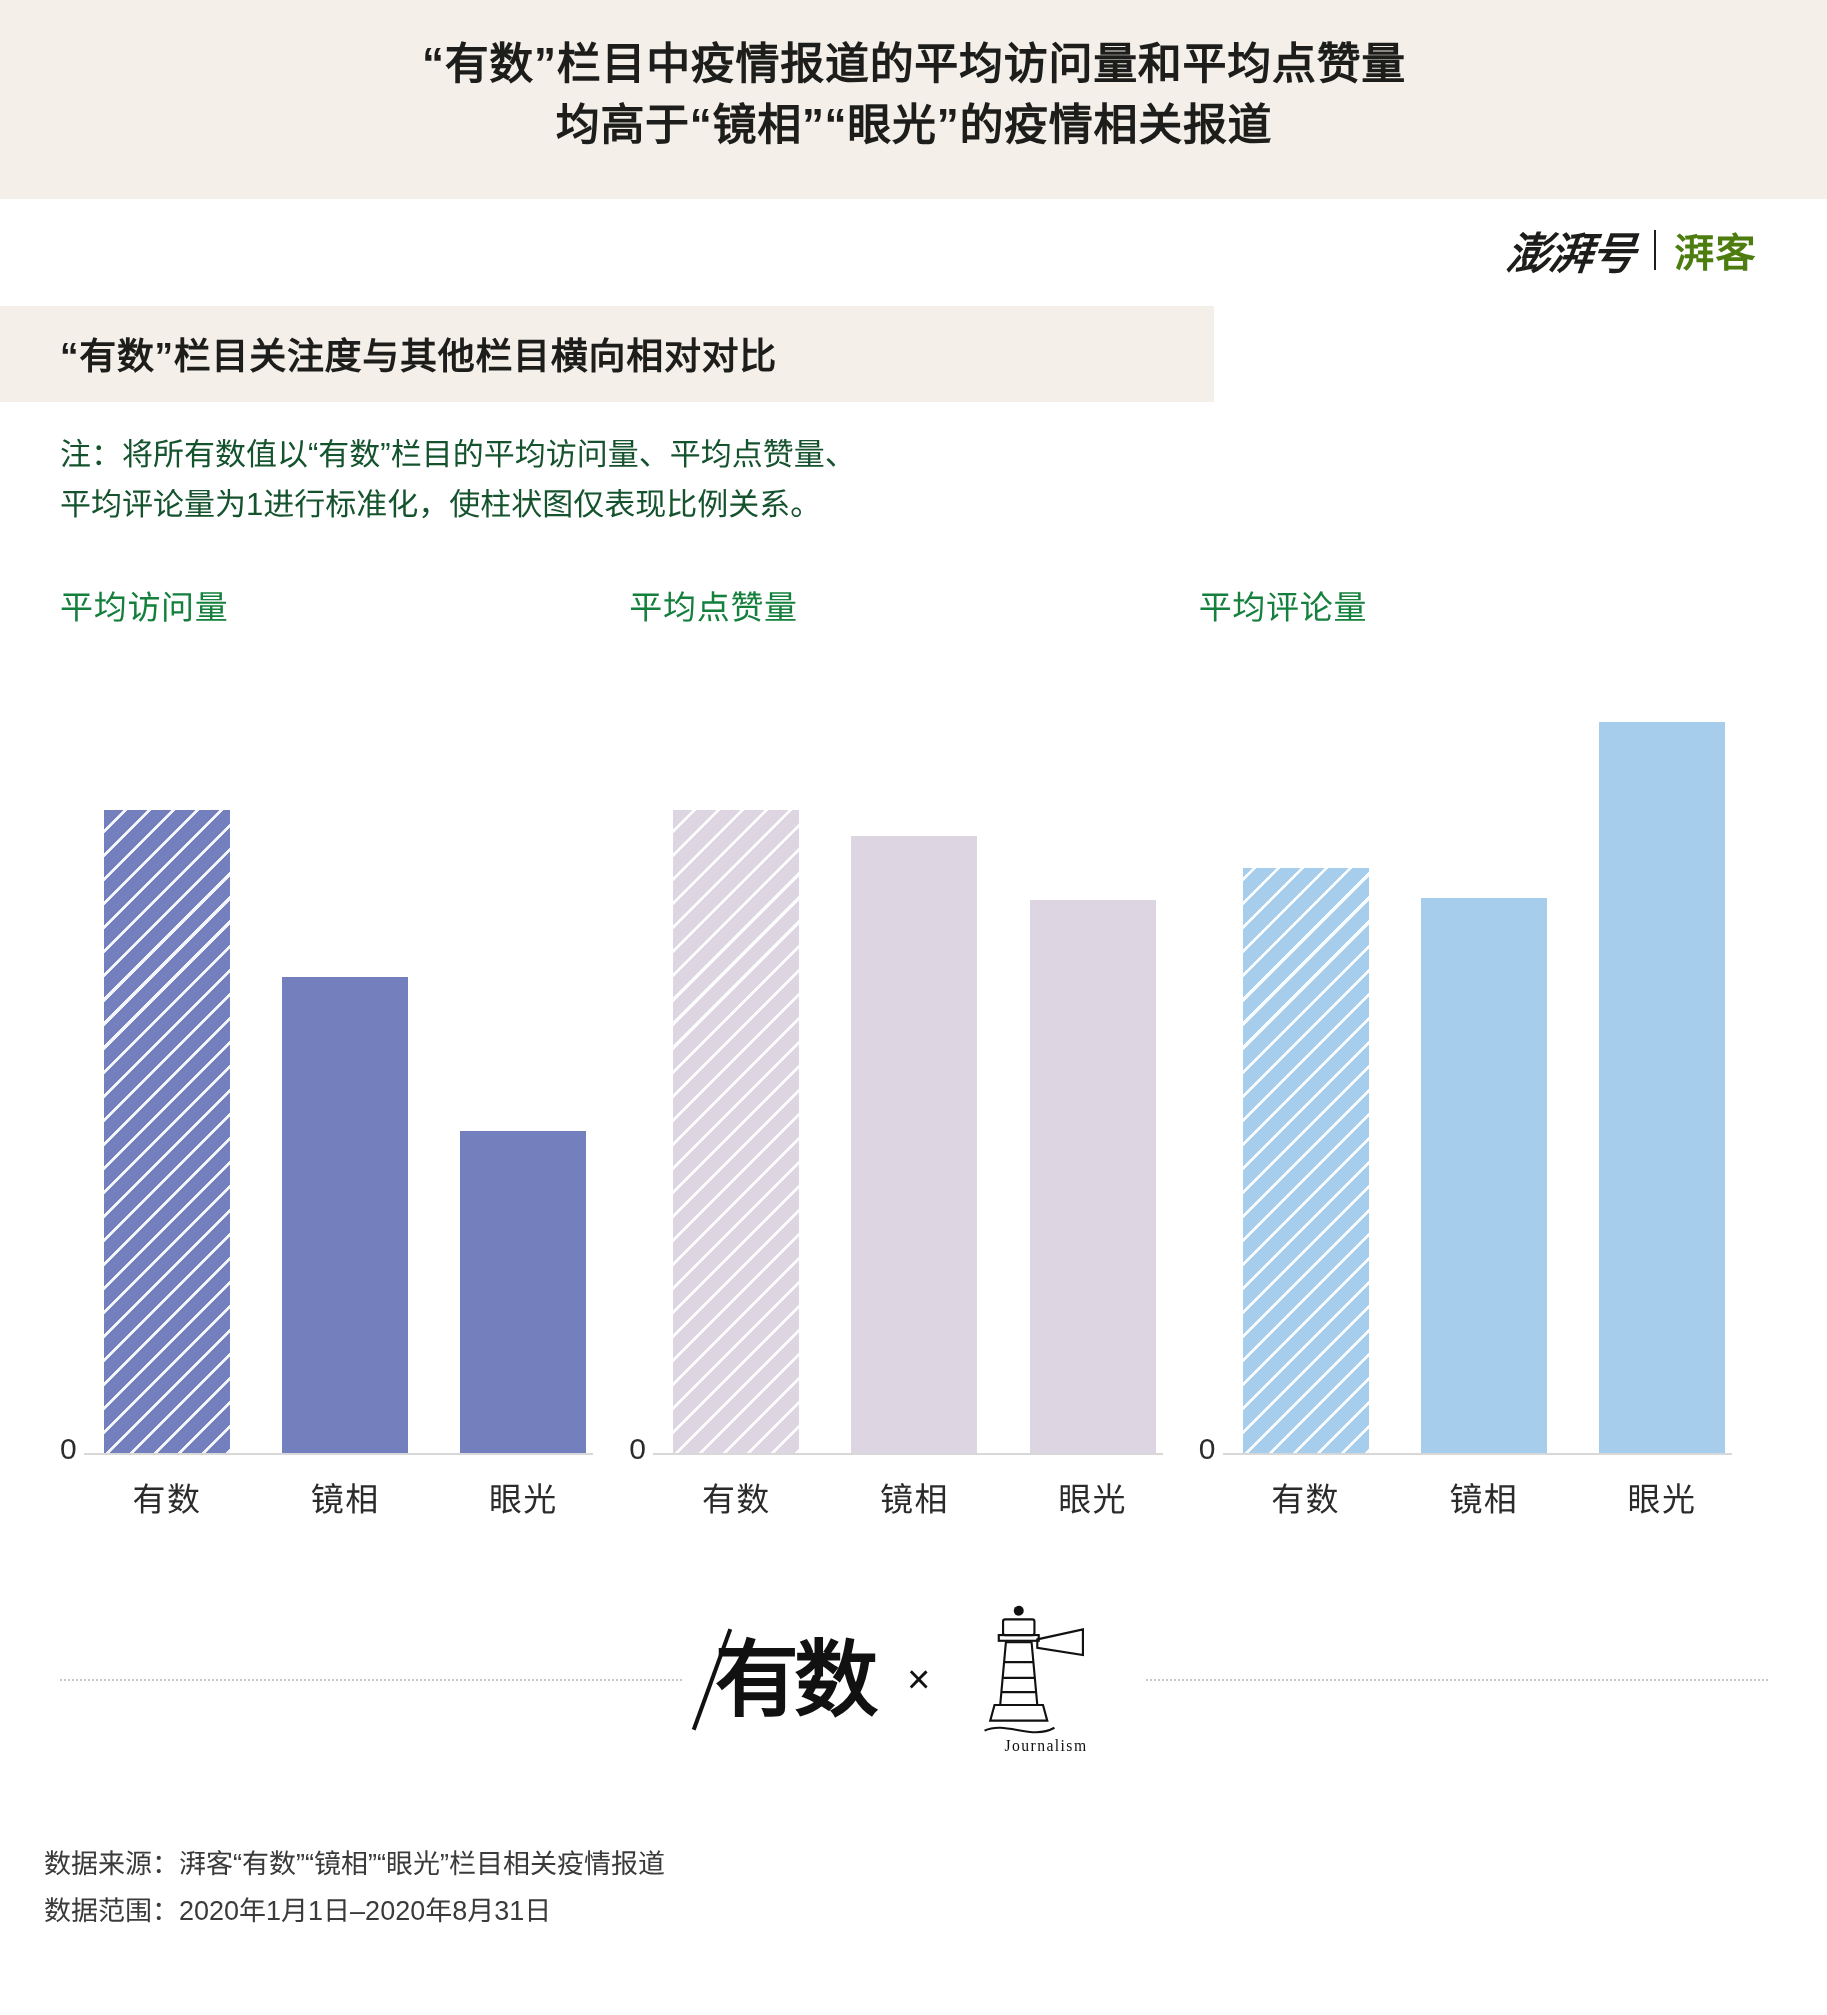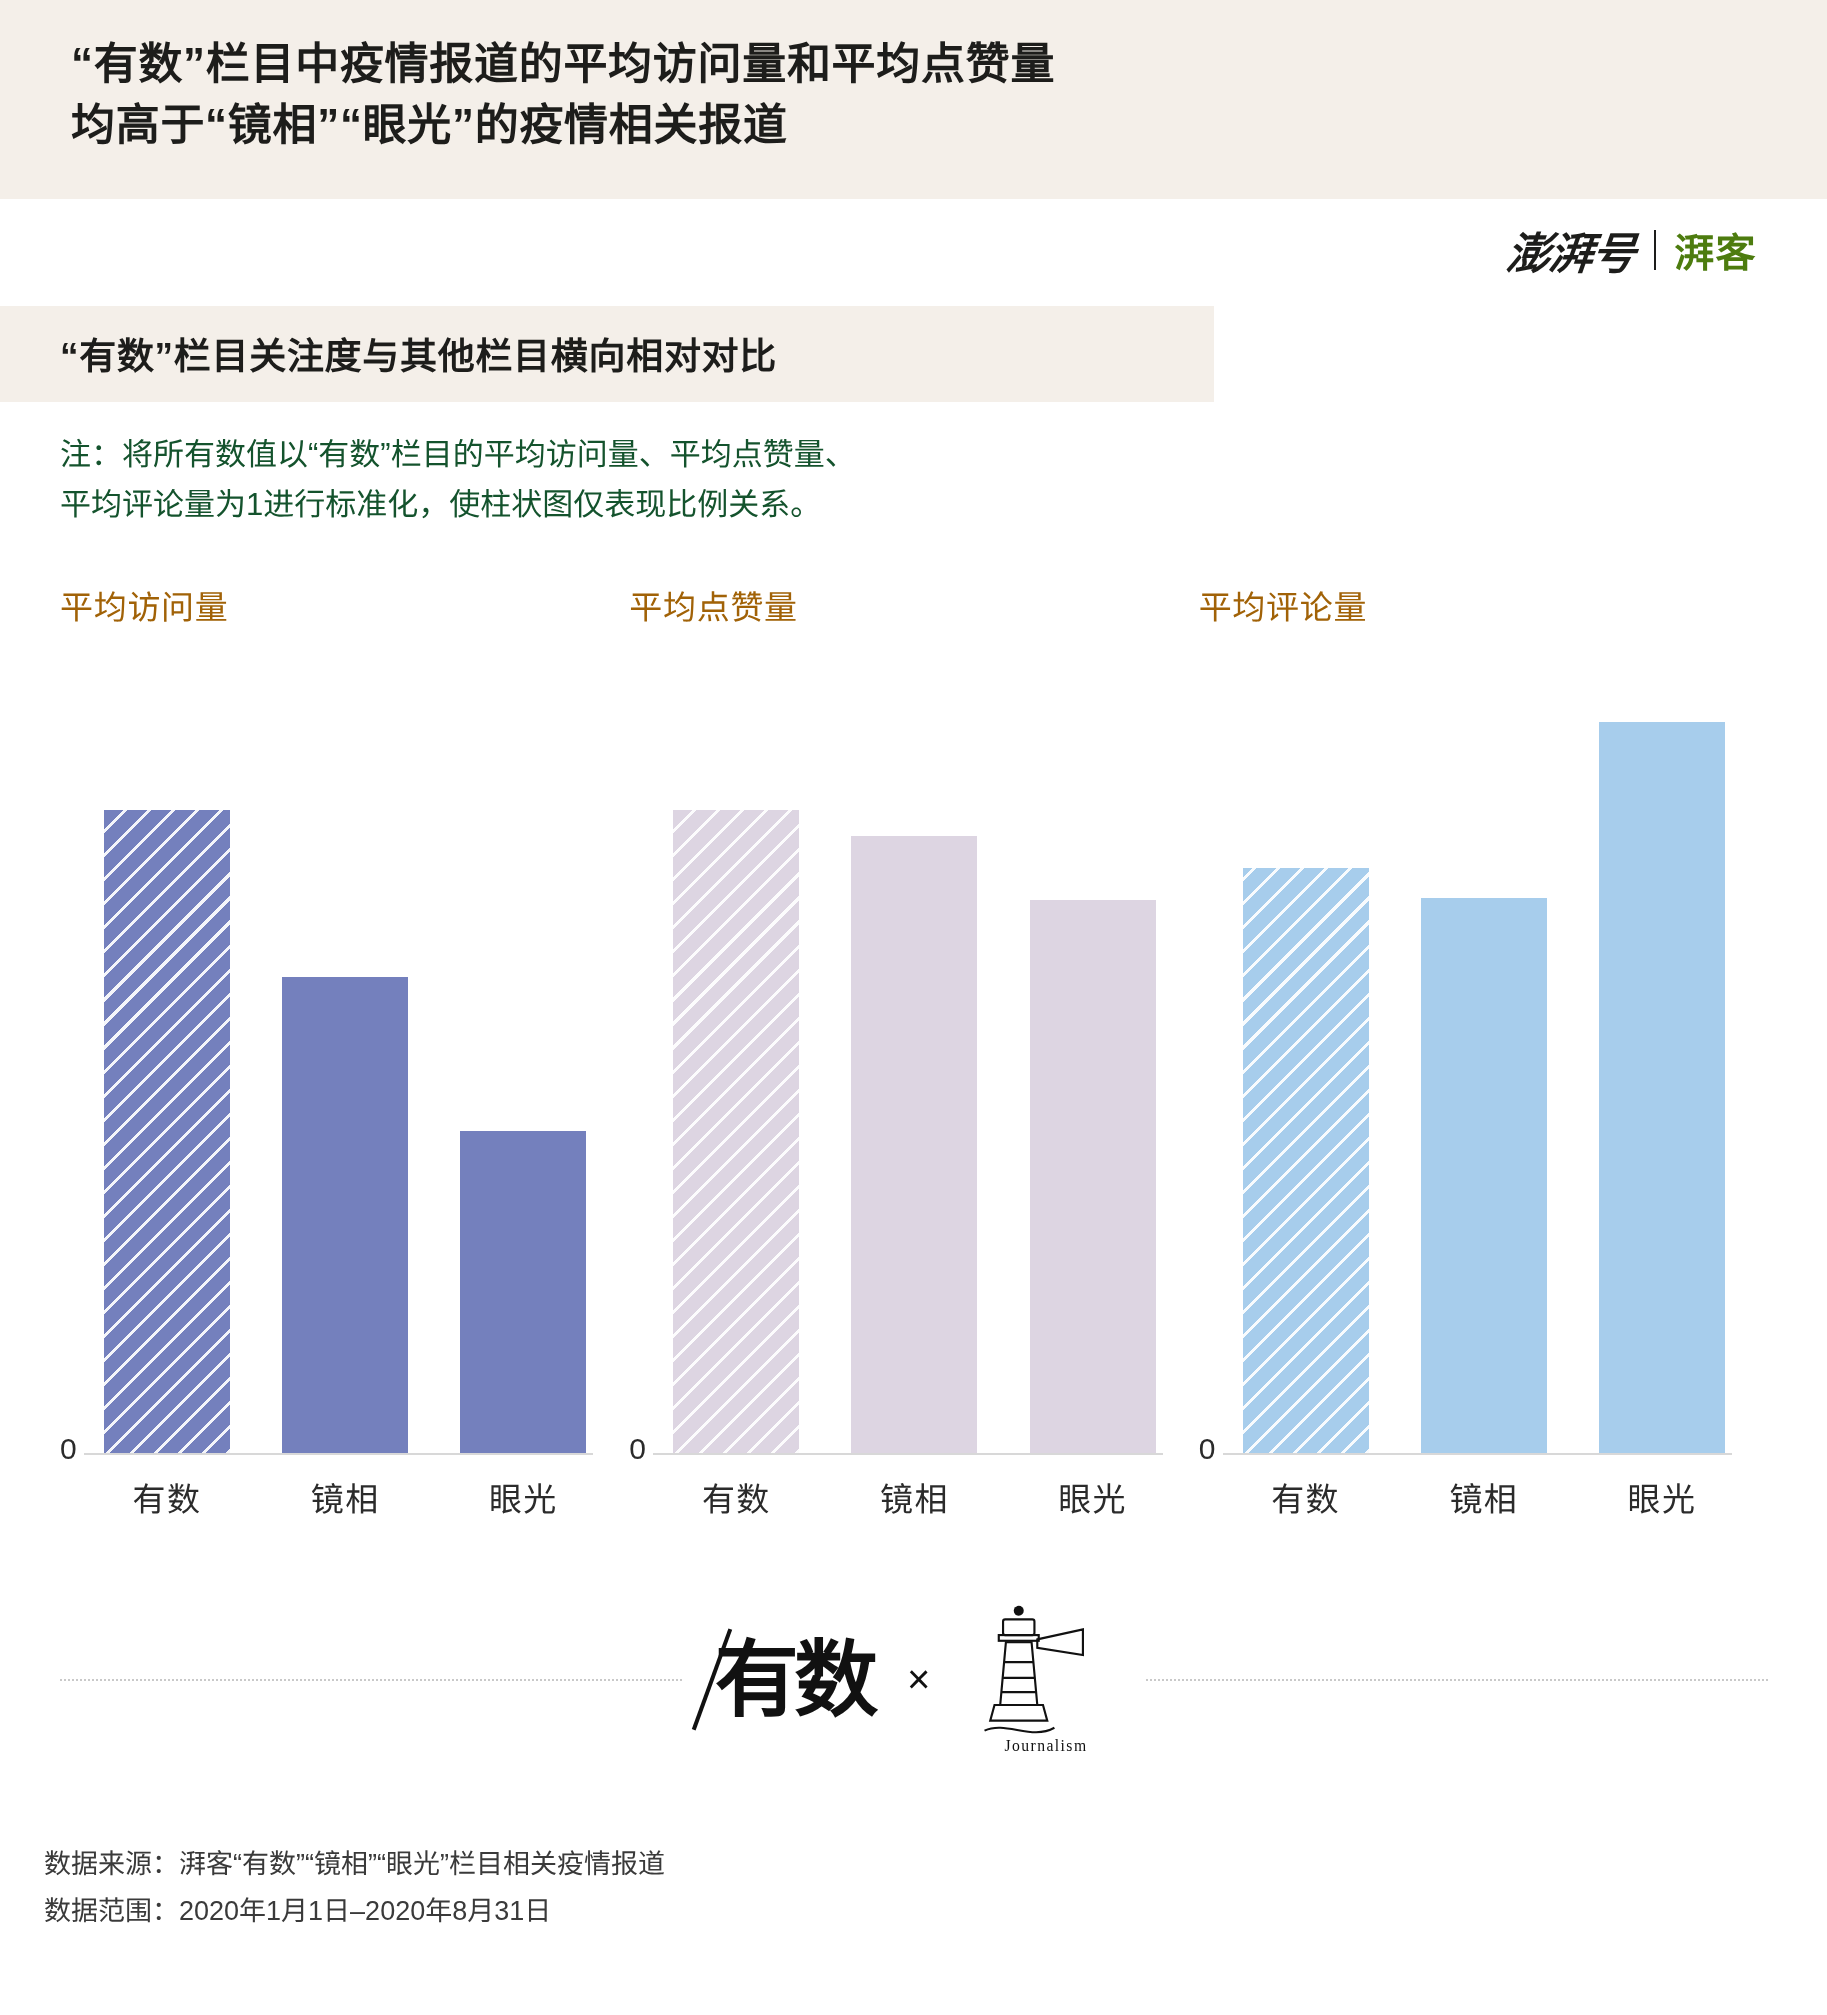--- a/index.html
+++ b/index.html
@@ -22,20 +22,21 @@
     padding: 34px 71px 44px 71px;
     box-sizing: border-box;
   }
   .headline {
     font-size: 44px;
     line-height: 1.38;
     font-weight: 700;
     letter-spacing: 0.7px;
     color: #1d1d1b;
     white-space: pre-line;
+    text-align: center;
   }
 
   
   .logo-row {
     height: 107px;
     position: relative;
   }
   .brand-logo {
     position: absolute;
     right: 71px;
@@ -97,21 +98,21 @@
     box-sizing: border-box;
     gap: 0;
   }
   .panel {
     width: 33.333%;
     box-sizing: border-box;
     position: relative;
   }
   .panel-title {
     font-size: 33px;
-    color: #a16207;
+    color: #15803d;
     margin-bottom: 26px;
     letter-spacing: 0.7px;
   }
   .plot {
     position: relative;
     height: 800px;
   }
   .axis-line {
     position: absolute;
     left: 24px;

